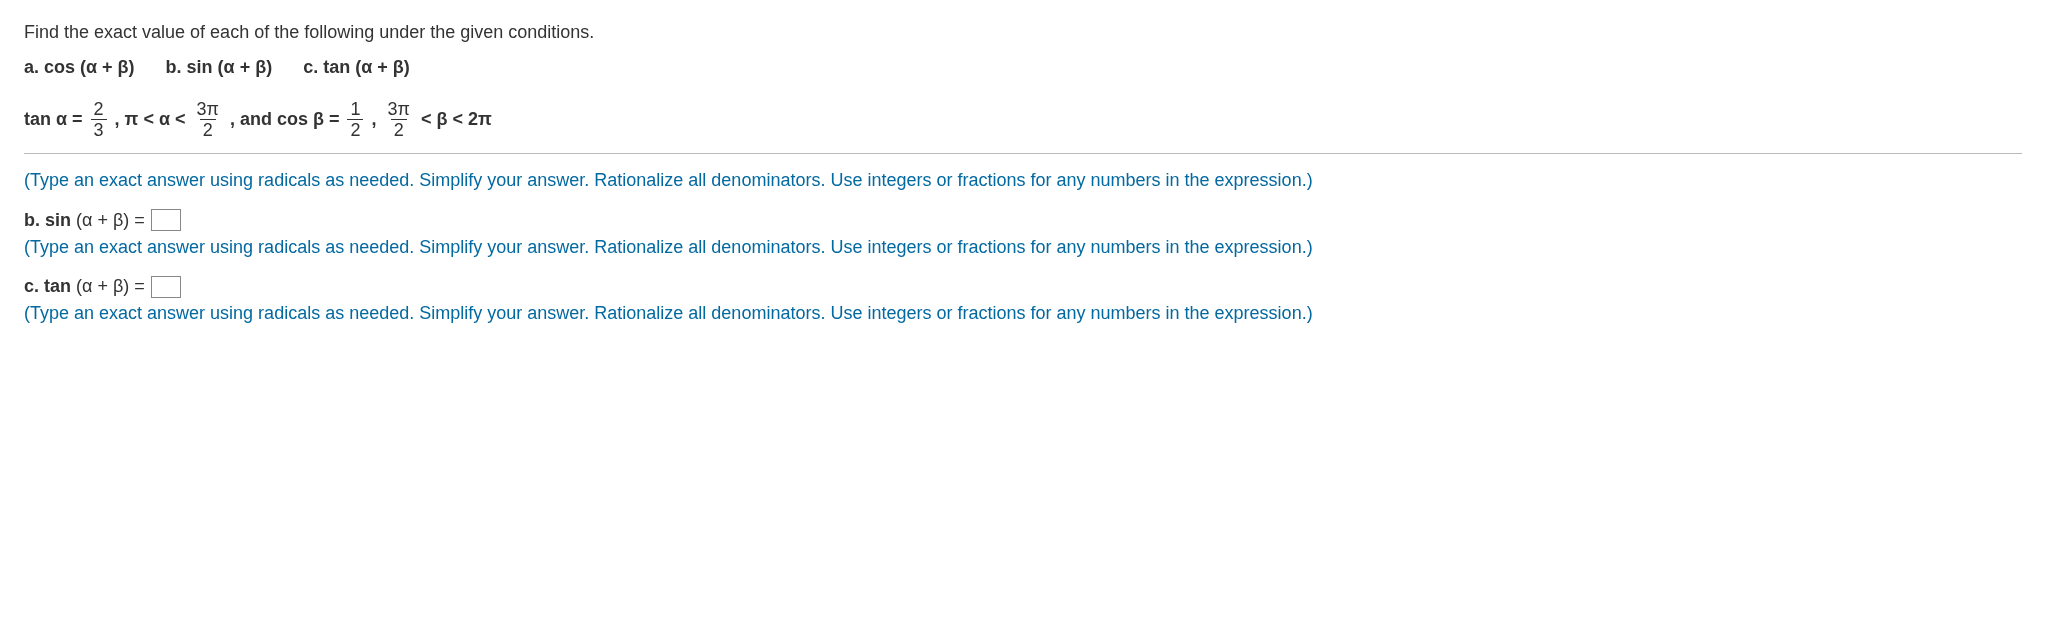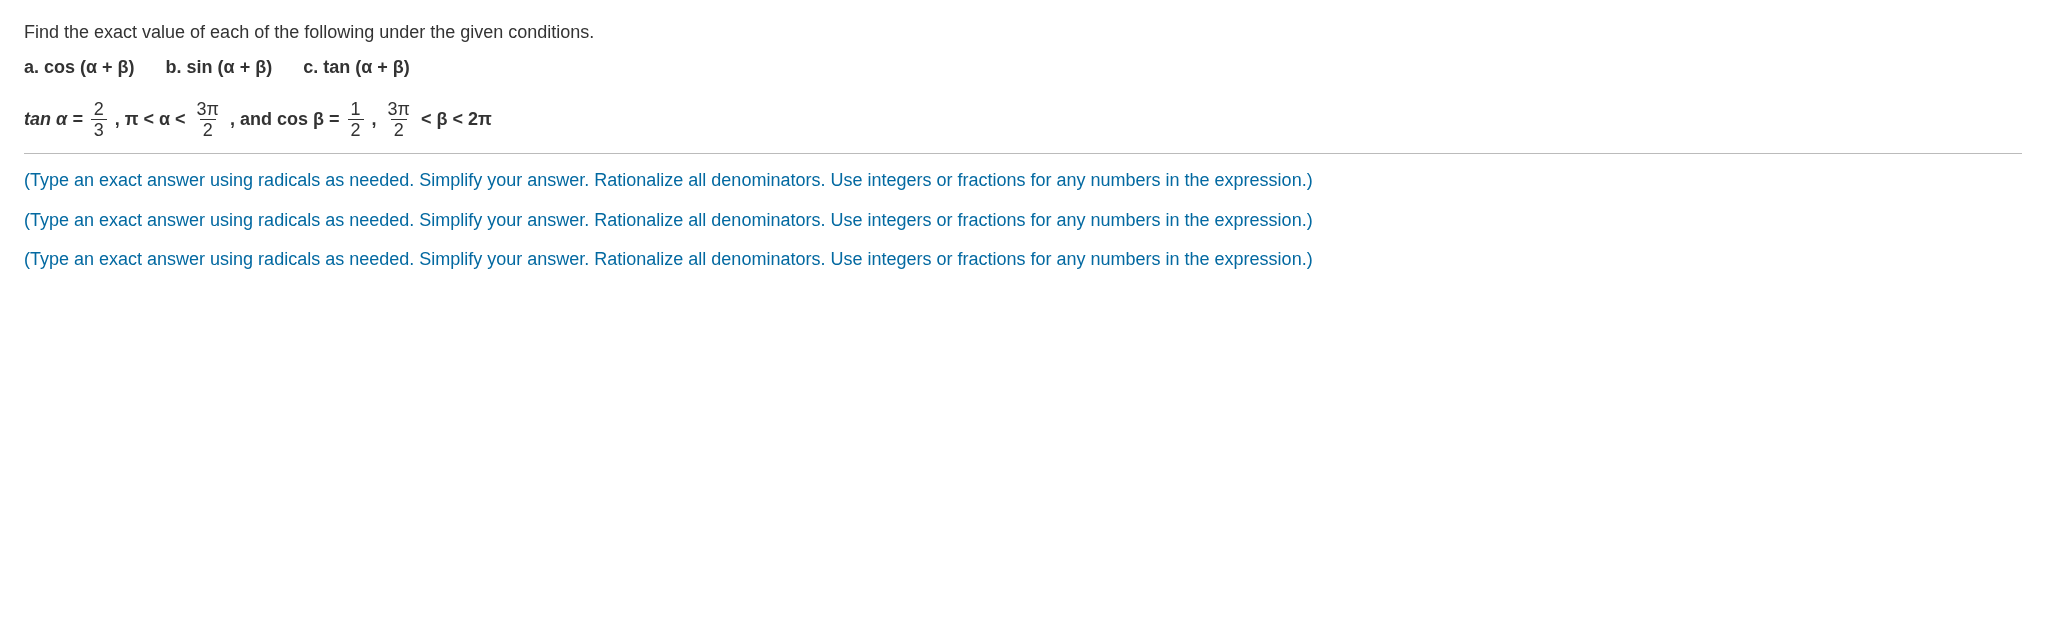--- a/index.html
+++ b/index.html
@@ -62,21 +62,21 @@
     width: 28px;
     height: 20px;
     border: 1px solid #888;
     font-size: 15px;
     text-align: center;
     padding: 0;
   }
   .instruction {
     color: #0369a1;
   }
-  .nb { font-weight: bold; font-style: italic; }
+  .nb { font-weight: bold; }
 </style>
 </head>
 <body>
 
 <div class="problem-statement">Find the exact value of each of the following under the given conditions.</div>
 
 <div class="parts-row">
   <span class="part-label">a. cos (α + β)</span>
   <span class="part-label">b. sin (α + β)</span>
   <span class="part-label">c. tan (α + β)</span>
@@ -106,18 +106,26 @@
   <span>&lt; β &lt; 2π</span>
 </div>
 
 <hr class="divider">
 
 <div class="answer-block">
   <div class="instruction">(Type an exact answer using radicals as needed. Simplify your answer. Rationalize all denominators. Use integers or fractions for any numbers in the expression.)</div>
 </div>
 
 <div class="answer-block">
+  <div class="answer-line">
+    <span><span class="nb">b. sin </span><span>(α + β) =</span></span>
+    <input class="answer-input" type="text" style="">
+  </div>
   <div class="instruction">(Type an exact answer using radicals as needed. Simplify your answer. Rationalize all denominators. Use integers or fractions for any numbers in the expression.)</div>
 </div>
 
 <div class="answer-block">
+  <div class="answer-line">
+    <span><span class="nb">c. tan </span><span>(α + β) =</span></span>
+    <input class="answer-input" type="text" style="">
+  </div>
   <div class="instruction">(Type an exact answer using radicals as needed. Simplify your answer. Rationalize all denominators. Use integers or fractions for any numbers in the expression.)</div>
 </div>
 
 </body></html>

